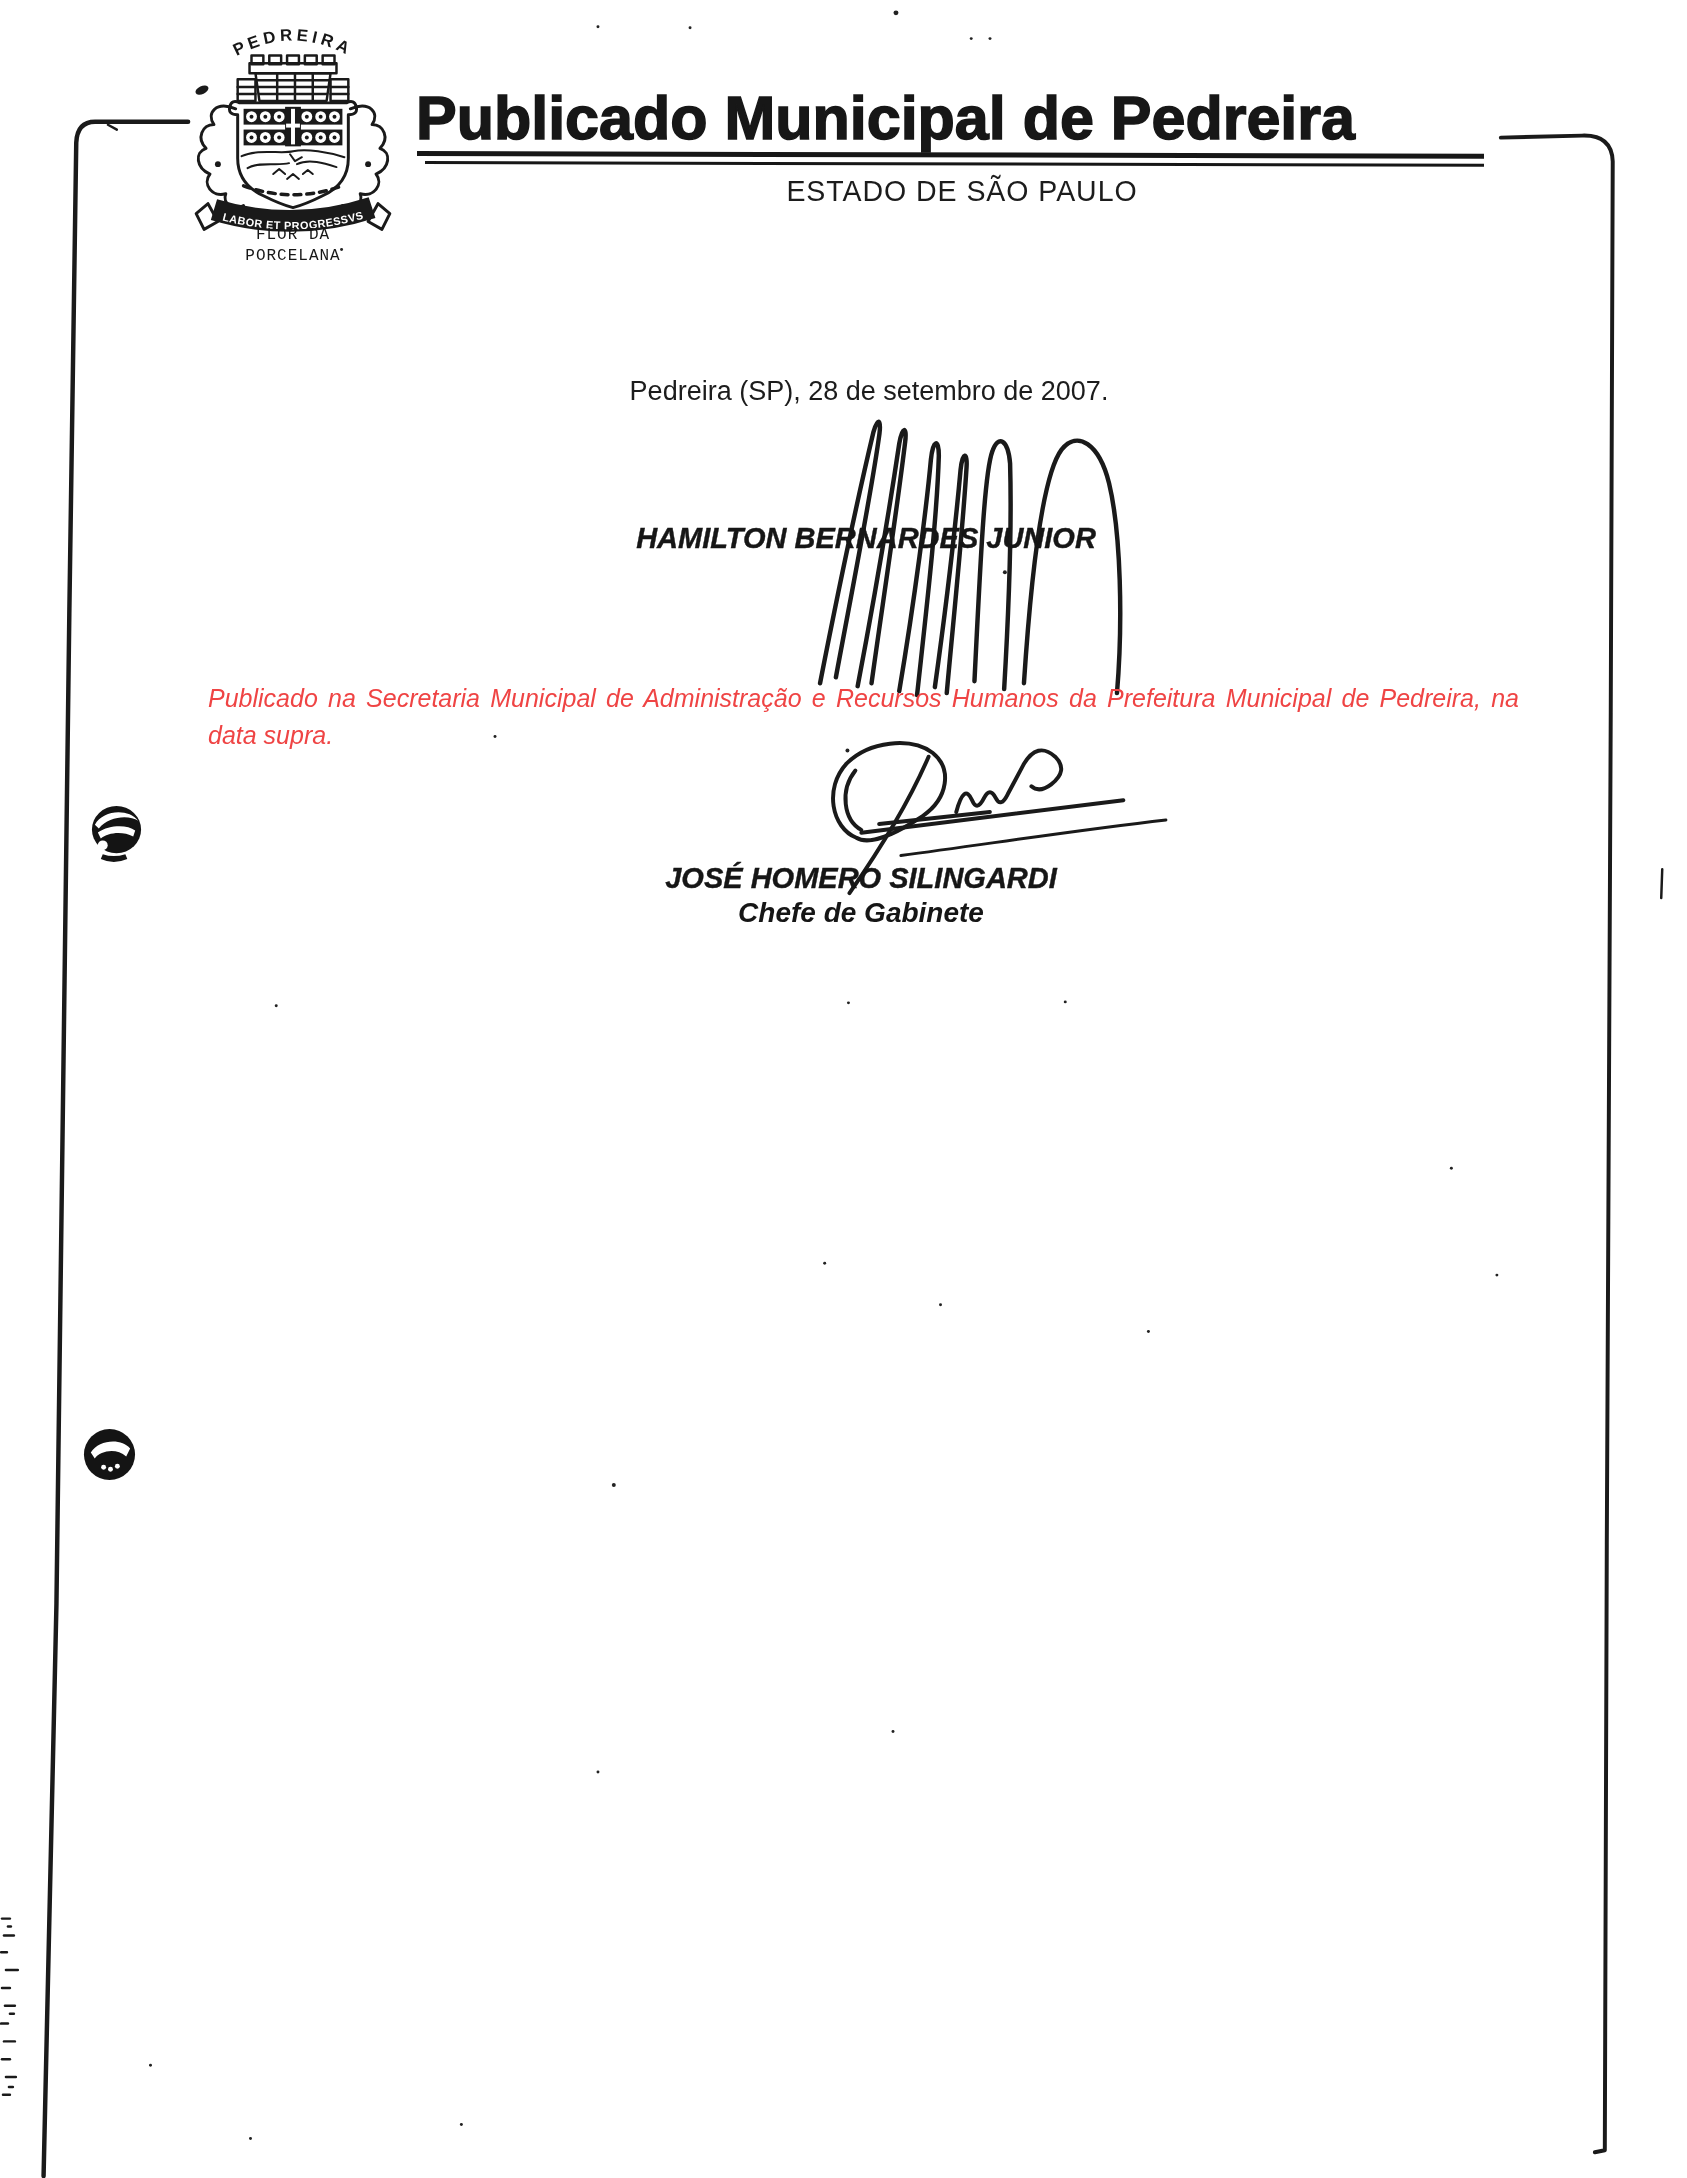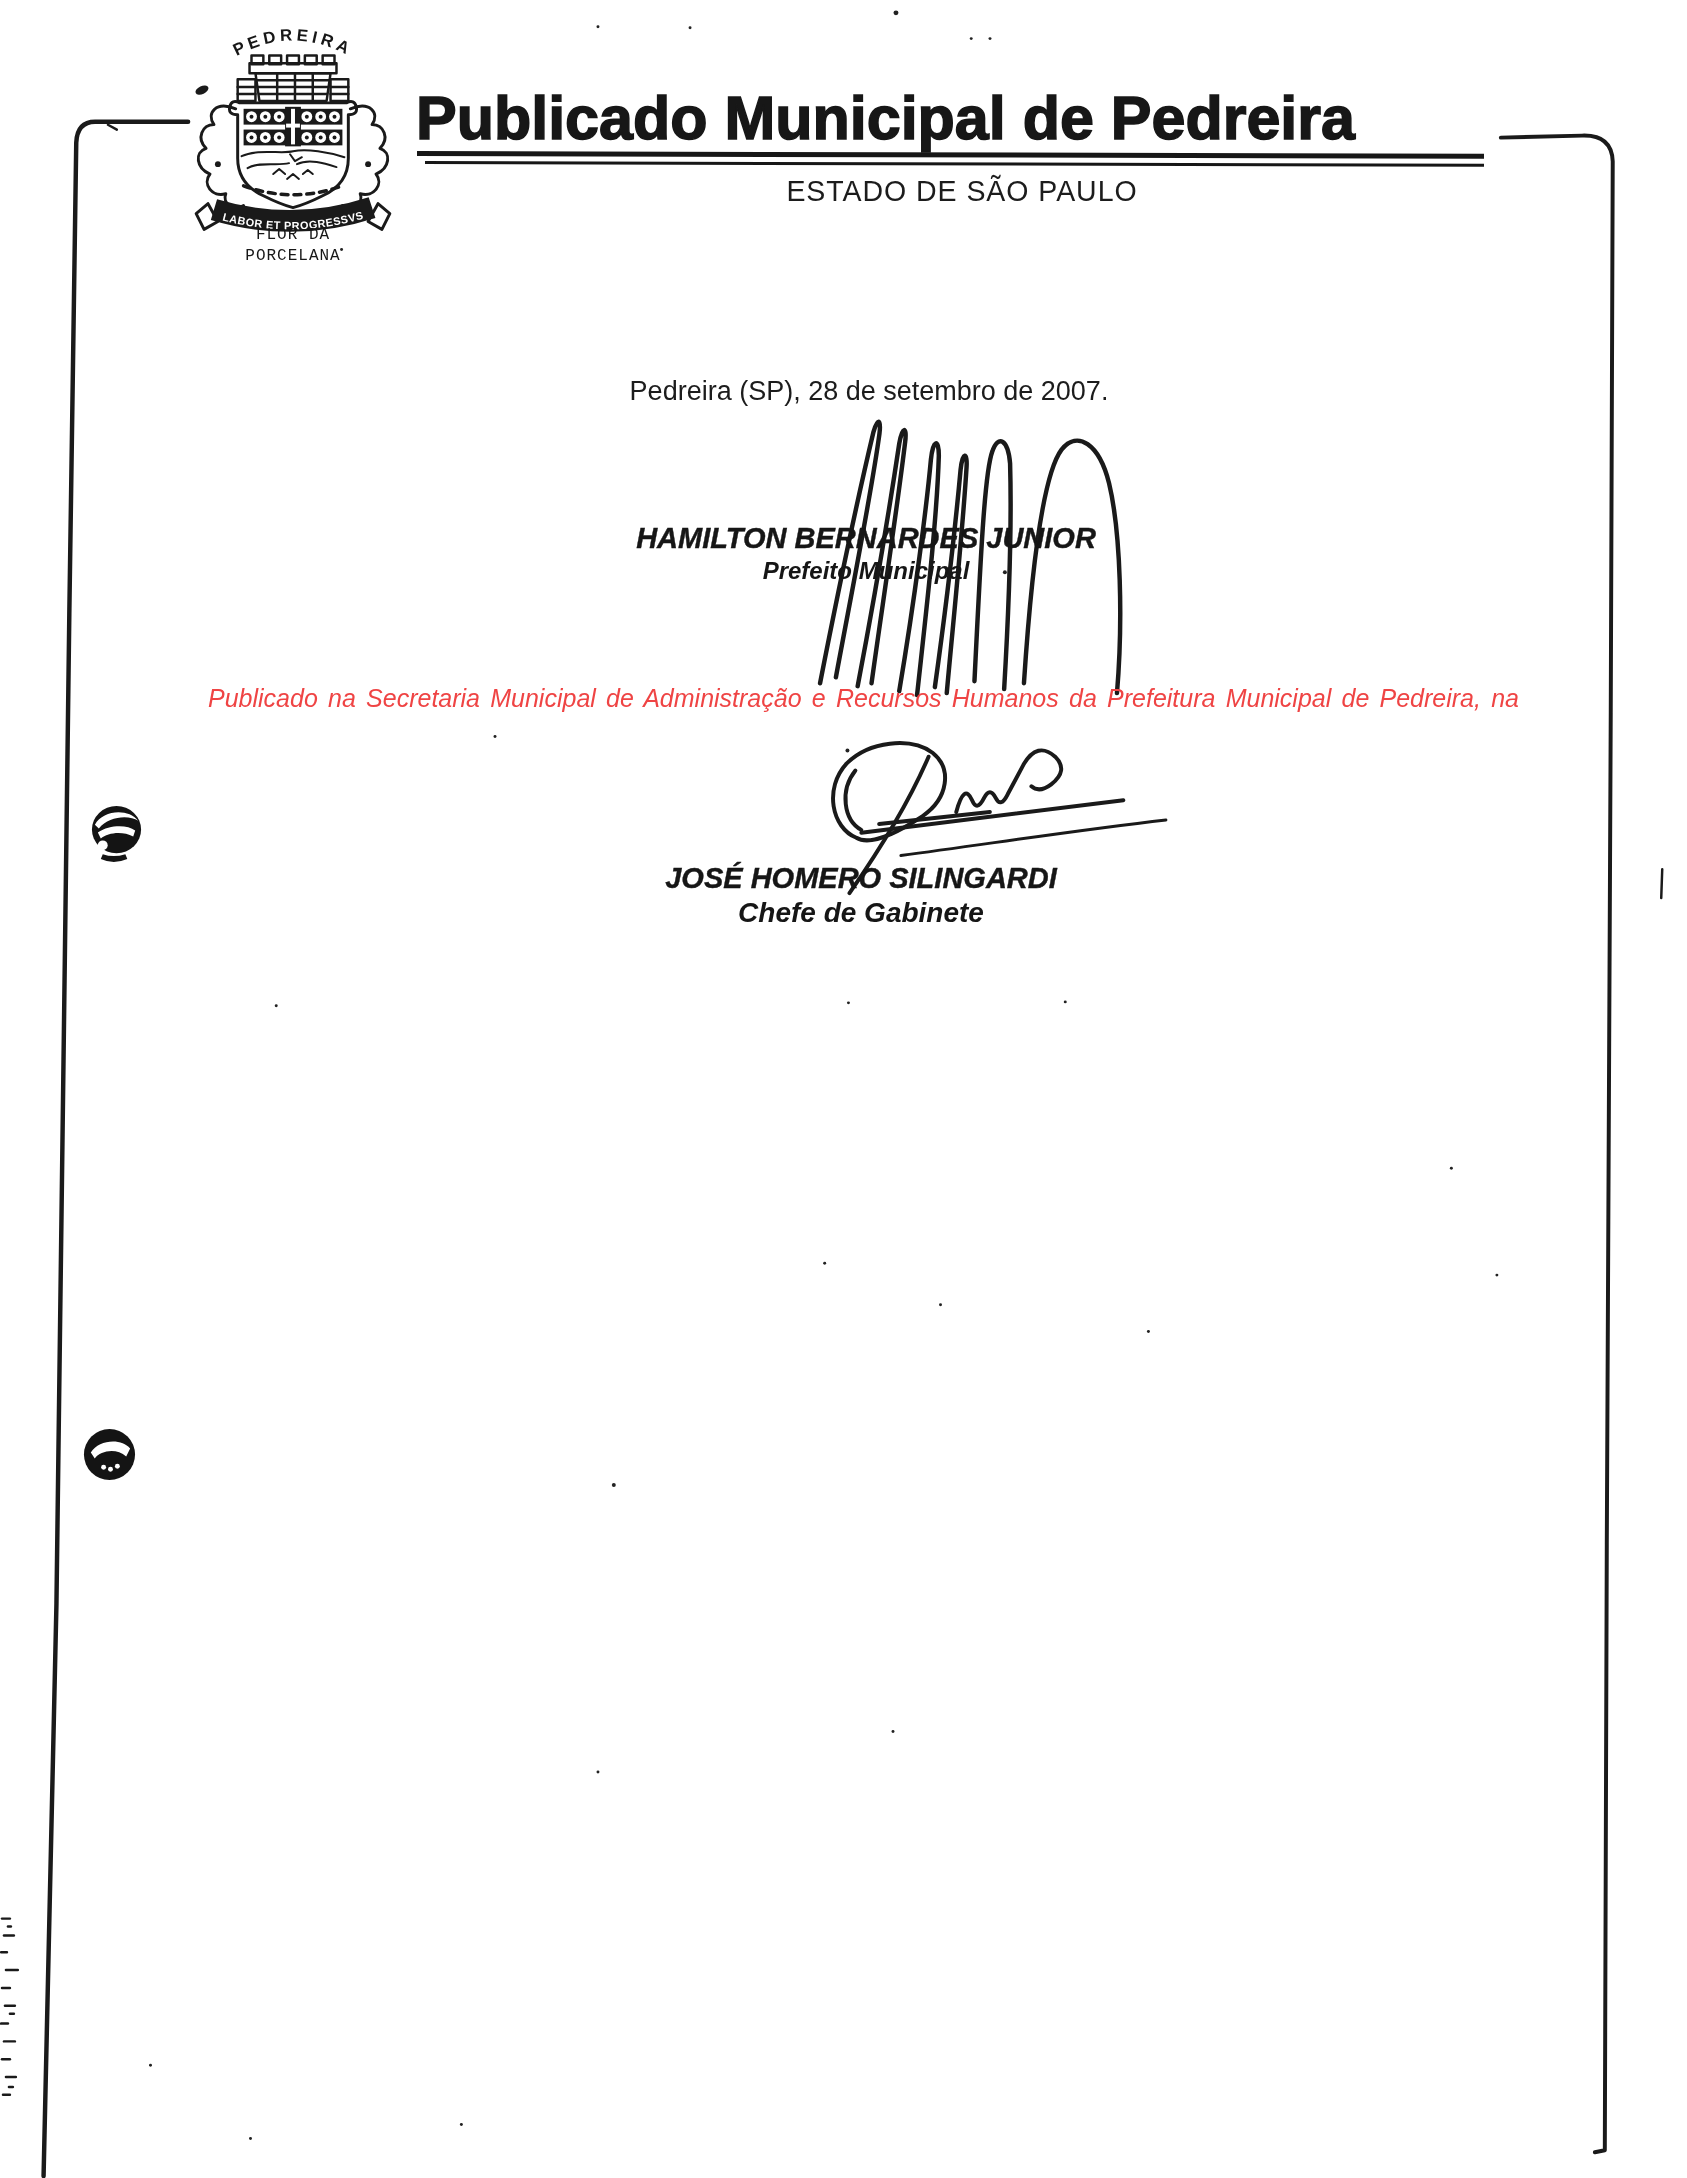--- a/index.html
+++ b/index.html
@@ -206,25 +206,25 @@
       <path d="M 46,275 C 66,170 82,70 88,30 C 91,12 96,12 94,28 C 86,95 70,200 60,272"></path>
       <path d="M 88,280 C 104,185 116,90 120,46 C 122,26 128,24 128,42 C 126,110 114,210 106,284"></path>
       <path d="M 124,276 C 136,190 146,100 150,56 C 152,38 157,38 156,54 C 152,120 142,215 136,282"></path>
       <path d="M 164,270 C 170,150 174,60 182,38 C 188,20 198,26 200,50 C 202,120 198,210 194,278"></path>
       <path d="M 214,272 C 222,150 234,60 252,36 C 268,16 290,30 300,70 C 312,120 314,210 308,282"></path>
     </g>
   </svg>
 
   <div class="abs signer signer1">
     <div class="s-name">HAMILTON BERNARDES JUNIOR</div>
-    <div class="s-role">Prefeito Municipal</div>
   </div>
 
   <div class="abs note">
     <div class="l1">Publicado na Secretaria Municipal de Administração e Recursos Humanos da Prefeitura Municipal de Pedreira, na</div>
+    <div class="l2">data supra.</div>
   </div>
 
   <svg class="abs" style="left:762px;top:729px" width="436" height="178" viewBox="0 0 440 180">
     <g class="ink" stroke-width="4">
       <path d="M 95,110 C 70,100 62,60 85,35 C 108,12 150,8 172,24 C 192,40 188,70 162,88 C 135,106 108,118 95,110"></path>
       <path d="M 100,102 C 82,92 78,62 94,42"></path>
       <path d="M 168,28 C 150,70 120,120 88,166"></path>
       <path d="M 196,84 q 8,-30 16,-12 q 5,12 12,-2 q 6,-12 12,0 q 5,10 12,-4 l 16,-30 q 14,-24 32,-8 q 14,14 -4,28 q -12,9 -20,2"></path>
       <path d="M 100,105 C 200,92 300,80 365,72"></path>
       <path d="M 118,96 L 230,84"></path>

